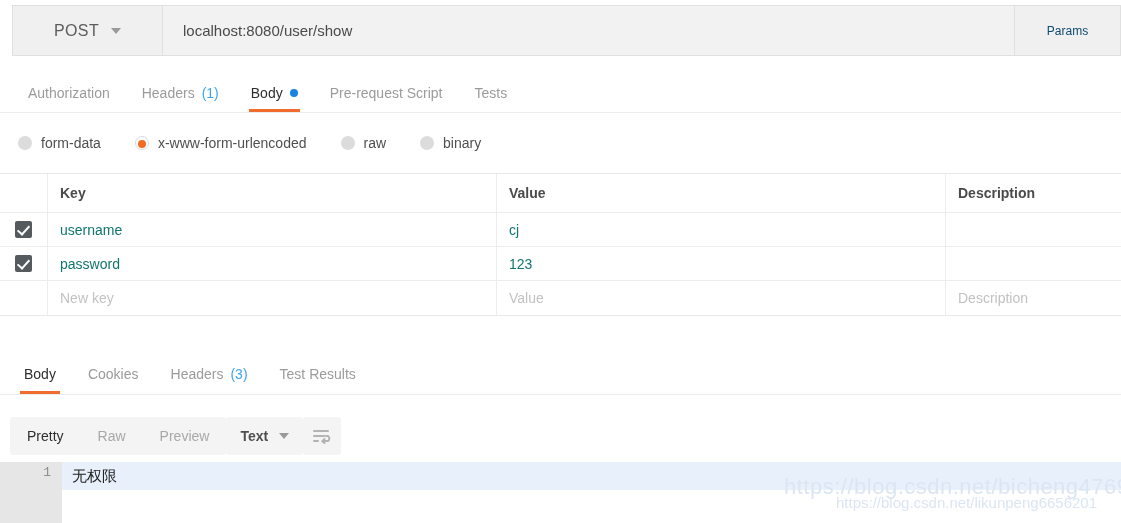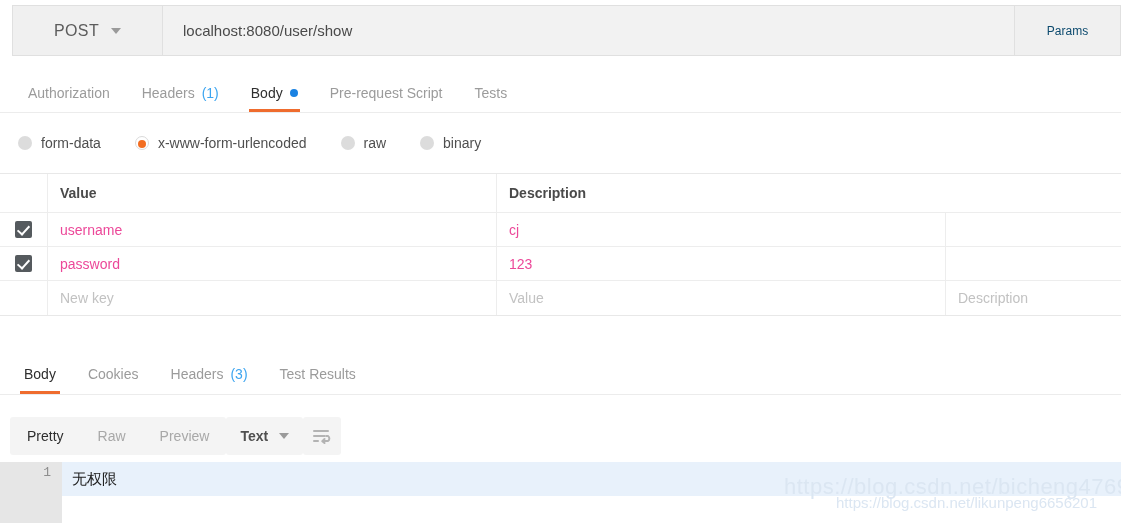--- a/index.html
+++ b/index.html
@@ -192,21 +192,21 @@
   }
   .kv-row.header .c-key,
   .kv-row.header .c-val,
   .kv-row.header .c-desc {
     font-size: 14px;
     font-weight: bold;
     color: #4a4a4a;
   }
   .cell-text {
     font-size: 14px;
-    color: #ec4899;
+    color: #0f766e;
   }
   .cell-text.placeholder { color: #c2c2c2; }
   .checkbox {
     width: 17px; height: 17px;
     border-radius: 2px;
     background: #555a5e;
     position: relative;
     cursor: pointer;
     flex: none;
   }
@@ -299,21 +299,21 @@
   .gutter-num {
     position: absolute;
     right: 11px; top: 3px;
     font-family: "Liberation Mono", monospace;
     font-size: 13px;
     color: #8e8e8e;
   }
   .code-line {
     position: absolute;
     left: 62px; top: 0;
-    right: 0; height: 34px;
+    right: 0; height: 28px;
     background: #e8f1fb;
     display: flex;
     align-items: center;
     padding-left: 10px;
     font-size: 15px;
     color: #1c1c1c;
   }
   .watermark {
     position: absolute;
     pointer-events: none;
@@ -385,20 +385,21 @@
     <div class="radio-item">
       <span class="radio"></span>
       <span>binary</span>
     </div>
   </div>
 
   <div class="kv-table">
 
     <div class="kv-row header">
       <div class="c-check"></div>
+      <div class="c-key">Key</div>
       <div class="c-val">Value</div>
       <div class="c-desc">Description</div>
     </div>
 
     <div class="kv-row">
       <div class="c-check">
         <span class="checkbox"></span>
       </div>
       <div class="c-key">
         <span class="cell-text">username</span>

